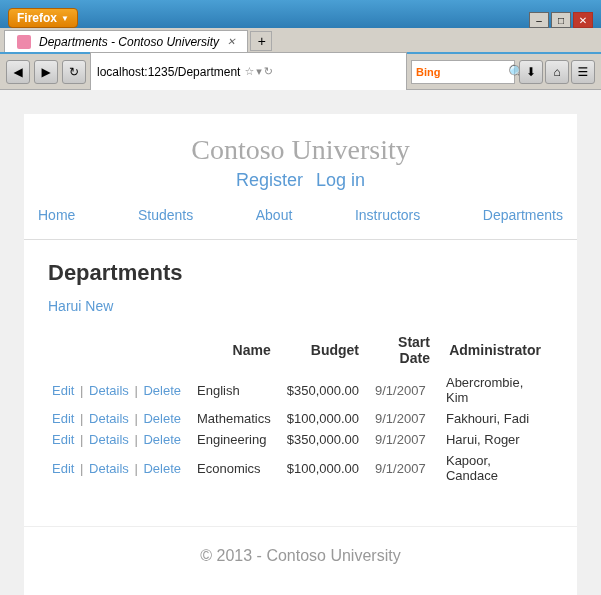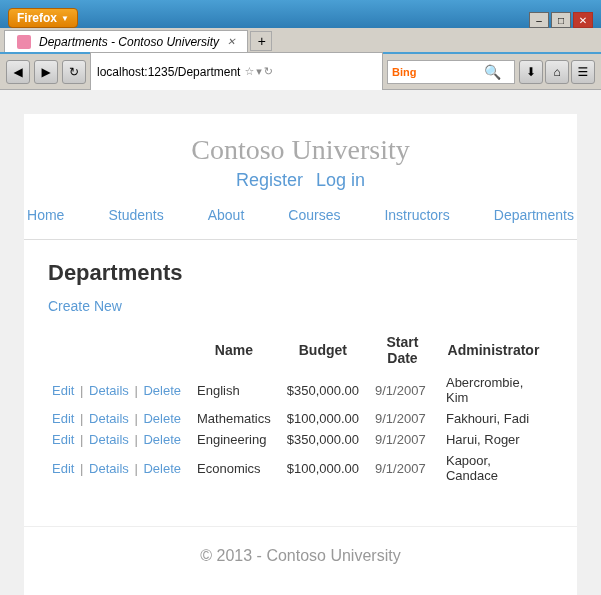--- a/index.html
+++ b/index.html
@@ -21,46 +21,46 @@
     .tab-icon { width: 14px; height: 14px; background: #e8a; border-radius: 2px; display: inline-block; }
     .tab-close { font-size: 10px; color: #666; cursor: pointer; }
     .new-tab { background: none; border: 1px solid #aaa; width: 22px; height: 20px; display: flex; align-items: center; justify-content: center; font-size: 14px; cursor: pointer; margin-bottom: 1px; }
 
     
     .addrbar { background: #d4d0c8; height: 36px; display: flex; align-items: center; padding: 0 6px; gap: 4px; border-bottom: 1px solid #aaa; }
     .nav-btn { width: 24px; height: 24px; background: linear-gradient(to bottom, #e8e8e8, #c8c8c8); border: 1px solid #999; border-radius: 3px; display: flex; align-items: center; justify-content: center; font-size: 12px; cursor: pointer; }
     .address-box { flex: 1; height: 40px; border: 1px solid #aaa; background: white; display: flex; align-items: center; padding: 0 6px; font-size: 12px; gap: 4px; }
     .addr-icons { display: flex; gap: 2px; }
     .addr-icon { font-size: 11px; color: #888; }
-    .search-box { height: 24px; border: 1px solid #aaa; background: white; display: flex; align-items: center; padding: 0 4px; width: 128px; gap: 4px; }
+    .search-box { height: 24px; border: 1px solid #aaa; background: white; display: flex; align-items: center; padding: 0 4px; width: 104px; gap: 4px; }
     .bing-logo { font-size: 11px; font-weight: bold; color: #f60; }
     .search-input { border: none; outline: none; font-size: 11px; width: 60px; }
     .toolbar-btns { display: flex; gap: 2px; }
     .tb-btn { width: 24px; height: 24px; background: linear-gradient(to bottom, #e8e8e8, #c8c8c8); border: 1px solid #999; border-radius: 3px; display: flex; align-items: center; justify-content: center; font-size: 12px; cursor: pointer; }
 
     
     .content-area { flex: 1; background: #f0f0f0; overflow: hidden; }
     .page { background: white; margin: 24px; height: calc(100% - 16px); overflow-y: auto; }
 
     
     .univ-header { background: white; text-align: center; padding: 20px 0 8px; border-bottom: 1px solid #ddd; }
     .univ-title { font-size: 28px; color: #aaa; font-family: Georgia, serif; font-weight: normal; }
     .univ-links { font-size: 18px; color: #666; margin: 4px 0; }
     .univ-links a { color: #5b9bd5; text-decoration: none; margin: 0 4px; }
-    .nav-menu { display: flex; justify-content: center; gap: 16px; padding: 8px 0 4px; }
+    .nav-menu { display: flex; justify-content: space-between; gap: 16px; padding: 8px 0 4px; }
     .nav-item { color: #5b9bd5; text-decoration: none; font-size: 14px; padding: 4px 14px; cursor: pointer; }
 
     
     .page-body { padding: 20px 24px; }
     .page-heading { font-size: 22px; font-weight: bold; color: #333; margin-bottom: 12px; }
     .create-link { color: #5b9bd5; text-decoration: none; font-size: 14px; display: inline-block; margin-bottom: 16px; }
 
     
     .dept-table { width: 100%; border-collapse: collapse; }
-    .dept-table th { text-align: center; font-weight: bold; font-size: 14px; padding: 4px 12px 6px 4px; color: #333; }
+    .dept-table th { text-align: right; font-weight: bold; font-size: 14px; padding: 4px 12px 6px 4px; color: #333; }
     .dept-table td { padding: 3px 12px 3px 4px; font-size: 13px; color: #333; }
     .dept-table .action-links { white-space: nowrap; }
     .dept-table .action-links a { color: #5b9bd5; text-decoration: none; text-align: right; }
     .dept-table .action-links .sep { color: #999; margin: 0 2px; }
     .dept-table .budget { color: #333; }
     .dept-table .date { color: #666; }
 
     
     .page-footer { text-align: center; padding: 20px; font-size: 16px; color: #999; border-top: 1px solid #eee; margin-top: 20px; }
   </style>
@@ -120,29 +120,28 @@
       <div class="univ-header">
         <div class="univ-title">Contoso University</div>
         <div class="univ-links">
           <a>Register</a>
           <a>Log in</a>
         </div>
         <div class="nav-menu">
           <a class="nav-item">Home</a>
           <a class="nav-item">Students</a>
           <a class="nav-item">About</a>
-          <a class="nav-item">Courses</a>
           <a class="nav-item">Instructors</a>
           <a class="nav-item">Departments</a>
         </div>
       </div>
 
       <div class="page-body">
         <h1 class="page-heading">Departments</h1>
-        <a class="create-link">Create New</a>
+        <a class="create-link">Harui New</a>
 
         <table class="dept-table">
           <thead>
             <tr>
               <th></th>
               <th>Name</th>
               <th>Budget</th>
               <th>Start Date</th>
               <th>Administrator</th>
             </tr>

